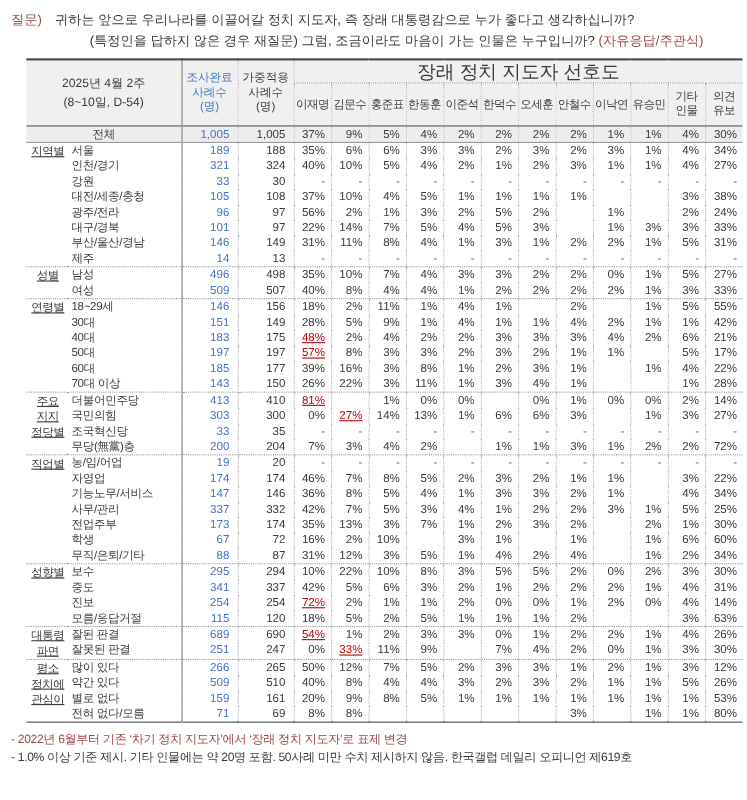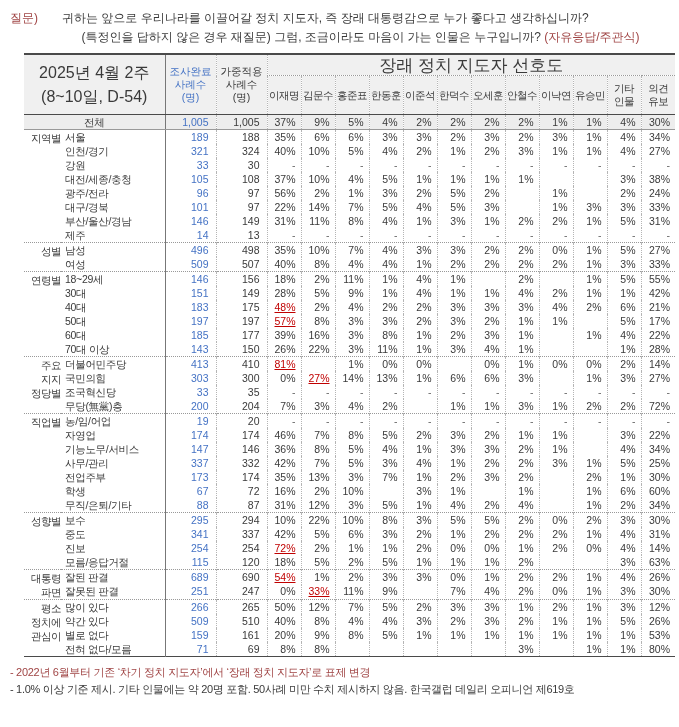--- a/index.html
+++ b/index.html
@@ -7,35 +7,35 @@
     --hdrbg:#f0f0f0; --totbg:#ededed; --dot:#b5b5b5; --strong:#4a4a4a;
   }
   html,body{margin:0;padding:0;background:#fff;}
   body{
     width:679px;height:727px;overflow:hidden;
     font-family:"Liberation Sans",sans-serif;color:var(--ink);
     position:relative;
   }
   
   .question{padding:9px 6px 7px 10px;font-size:12px;line-height:1.55;}
-  .q-label{color:var(--qred);margin-right:24px;}
+  .q-label{color:var(--qred);margin-right:12px;}
   .q-line2{margin-left:38px;text-align:center;}
   .q-note{color:var(--qred);}
   
   table{border-collapse:collapse;table-layout:fixed;margin-left:24px;
         border-top:2px solid var(--strong);border-bottom:1px solid var(--strong);}
   th,td{font-weight:normal;font-size:10.5px;line-height:13px;overflow:hidden;white-space:nowrap;}
   thead th{background:var(--hdrbg);border-bottom:1px solid var(--strong);}
-  thead .h-period{font-size:16px;white-space:pre-line;line-height:1.5;}
+  thead .h-period{font-size:11px;white-space:pre-line;line-height:1.5;}
   thead .h-n1{color:var(--blue);white-space:pre-line;border-left:1px solid #777;}
   thead .h-n2{white-space:pre-line;border-left:1px dotted var(--dot);margin-top:31px;}
   thead .span-h{height:18px;border-left:1px dotted var(--dot);border-bottom:1px dotted #999;font-size:17px;}
   thead .cand{height:38px;white-space:pre-line;border-left:1px dotted var(--dot);letter-spacing:-0.5px;padding:0;}
   tbody td,tbody th{height:14px;padding:0;}
-  tbody .grp{vertical-align:top;text-align:right;padding:1px 0 0 2px;white-space:pre-line;line-height:14px;letter-spacing:-0.5px;}
+  tbody .grp{vertical-align:top;text-align:center;padding:1px 0 0 2px;white-space:pre-line;line-height:14px;letter-spacing:-0.5px;text-decoration:underline;}
   tbody .lbl{text-align:left;padding-left:4px;letter-spacing:-0.3px;margin-left:29px;}
   tbody .total-lbl{text-align:center;padding-left:0;}
   tbody .n1{text-align:right;padding-right:7px;color:var(--blue);border-left:1px solid #777;}
   tbody .n2{text-align:right;padding-right:7px;border-left:1px dotted var(--dot);}
   tbody .val{text-align:right;padding-right:5px;border-left:1px dotted var(--dot);}
   tbody .dash{color:#666;}
   tbody .red{color:var(--red);text-decoration:underline;}
   tbody .und{}
   tr.total td{background:var(--totbg);border-bottom:1px solid #999;}
   tr.sep td,tr.sep th{border-top:1px dotted #999;}

